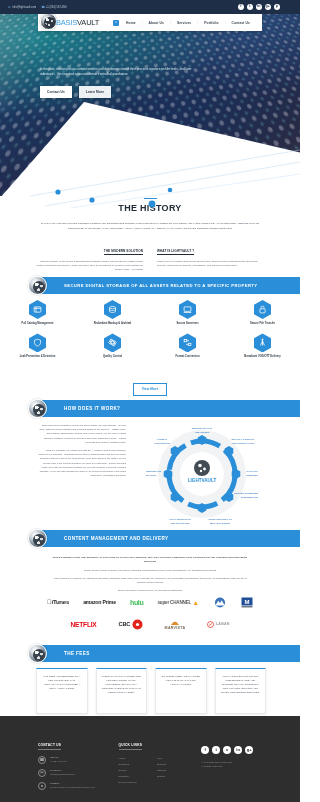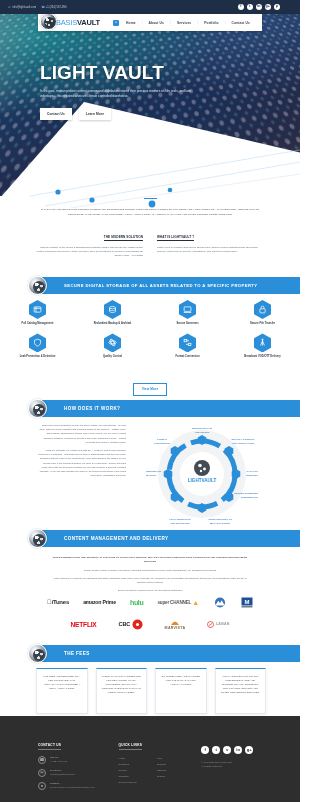--- a/index.html
+++ b/index.html
@@ -50,21 +50,21 @@
     border-radius: 50%;
     background:
       radial-gradient(circle at 30% 25%, rgba(255,255,255,.95) 0 1.6px, transparent 1.7px),
       radial-gradient(circle at 72% 38%, rgba(255,255,255,.75) 0 1.2px, transparent 1.3px),
       radial-gradient(circle at 45% 72%, rgba(255,255,255,.8) 0 1.4px, transparent 1.5px),
       radial-gradient(circle at 20% 60%, rgba(255,255,255,.6) 0 1px, transparent 1.1px),
       #2b3640;
   }
   .logo-text { position: absolute; left: 56px; top: 4px; font-size: 7.5px; letter-spacing: -.2px; line-height: 9px; }
   .logo-light { color: #3f9fe0; font-weight: 300; }
-  .logo-vault { color: #1b2733; font-weight: bold; }
+  .logo-vault { color: #1b2733; font-weight: normal; }
   .nav-items { margin-left: auto; display: flex; align-items: center; padding-right: 12px; gap: 0; }
   .nav-home-ico {
     width: 6px; height: 6px; background: #2a8fd8; border-radius: 1px;
     display: flex; align-items: center; justify-content: center;
     color: #fff; font-size: 3.6px; line-height: 1; margin-right: 7px;
   }
   .nav-a { font-size: 3.3px; color: #3a4550; font-weight: bold; letter-spacing: .1px; white-space: nowrap; }
   .nav-sep { color: #c3ccd4; font-size: 3.3px; padding: 0 6px; }
 
   
@@ -267,21 +267,20 @@
 <div class="page">
 
   <div class="hero">
     <div class="hero-bg"></div>
     <div class="hero-dots"></div>
     <div class="hero-dots2"></div>
     <div class="hero-sheen"></div>
     <div class="hero-cut2"></div>
 
     <div class="hero-content">
-      <div class="hero-title">LIGHT VAULT</div>
       <div class="hero-sub">In the past, motion picture content owners and distributors stored their precious masters on film reels, and later videotape... this required a secure climate controlled warehouse.</div>
       <div class="hero-btns">
         <div class="btn-hero">Contact Us</div>
         <div class="btn-hero ghost">Learn More</div>
       </div>
     </div>
   </div>
 
   <svg class="deco" viewBox="0 0 300 60">
     <line x1="30" y1="48" x2="300" y2="2" stroke="#b9d6ef" stroke-width="0.5"></line>
@@ -330,20 +329,21 @@
     </div>
     <div class="logo-badge"></div>
     <div class="logo-text">
       <span class="logo-light">BASIS</span><span class="logo-vault">VAULT</span>
     </div>
   </div>
 
   <div class="history">
     <div class="sec-title-wrap">
       <div class="sec-bar"></div>
+      <div class="sec-title">THE HISTORY</div>
     </div>
     <div class="hist-p">IN THE PAST, MOTION PICTURE CONTENT OWNERS AND DISTRIBUTORS STORED THEIR PRECIOUS MASTERS ON FILM REELS AND LATER VIDEOTAPE... THIS REQUIRED A SECURE CLIMATE CONTROLLED WAREHOUSE, WHICH INCURRED A HEFTY ANNUAL COST AS A RESULT, MANY FILMS AND OTHER CONTENT PIECES WERE LOST</div>
     <div class="hist-cols">
       <div class="hist-col">
         <div class="hist-h">THE MODERN SOLUTION</div>
         <div class="hist-body">With the majority of the Media &amp; Entertainment industry rapidly moving into fully digital motion picture production and delivery, today we finally have an opportunity to preserve and heritage for ages to come - in a digital</div>
       </div>
       <div class="hist-col">
         <div class="hist-h">WHAT IS LIGHTVAULT ?</div>
         <div class="hist-body">LightVAULT is a digital vault service that securely stores Media &amp; Entertainment intellectual property, with focus on security, accessibility, and long term preservation.</div>

